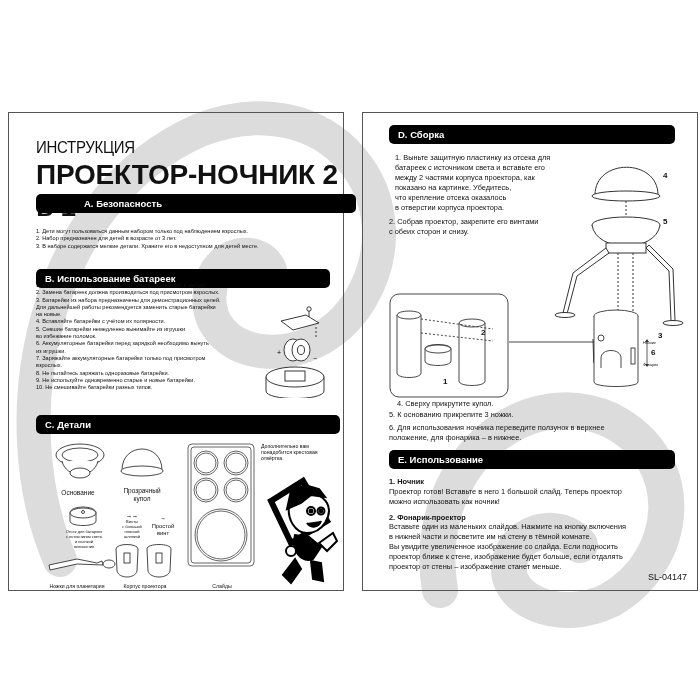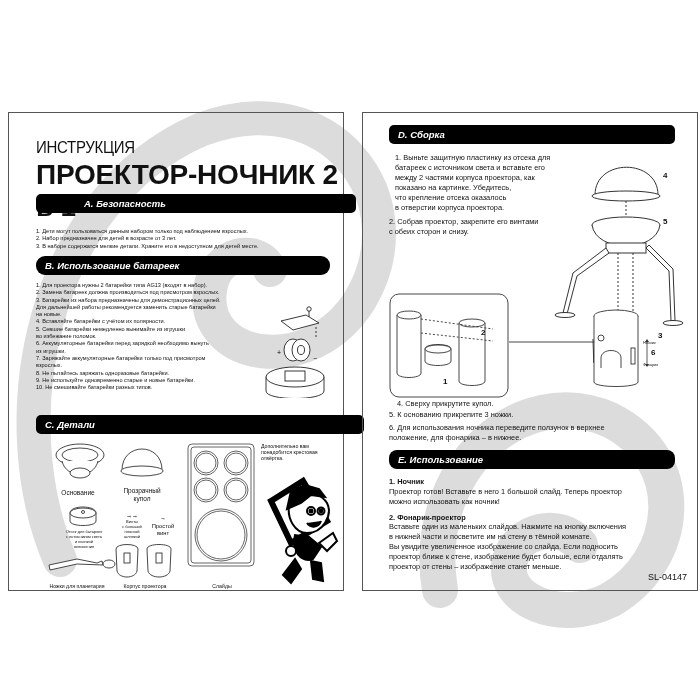--- a/index.html
+++ b/index.html
@@ -10,21 +10,21 @@
   .page {
     position: absolute; top: 112px; width: 336px; height: 479px;
     border: 1px solid #555; background: transparent;
   }
   .page-left { left: 8px; }
   .page-right { left: 362px; }
 
   .section-bar {
     position: absolute; height: 19px; background: #000; color: #fff;
     border-radius: 5px; font-weight: bold; font-size: 9.5px;
-    padding: 4px 9px; line-height: 11px; font-style: italic;
+    padding: 4px 9px; line-height: 11px;
   }
   .small-text { font-size: 5.6px; line-height: 7.3px; color: #111; }
   .med-text { font-size: 7.4px; line-height: 10px; color: #111; }
 
   .title-small { position: absolute; left: 27px; top: 24px; font-size: 15px; letter-spacing: -0.3px; transform: scaleY(1.15); transform-origin: left top; font-family: "Liberation Sans Narrow", "Liberation Sans", sans-serif; }
   .title-big { position: absolute; left: 27px; top: 46px; font-size: 28px; font-weight: bold; letter-spacing: -0.2px; }
 
   .lbl { position: absolute; font-size: 6.5px; text-align: center; line-height: 7.5px; }
   .lbl-tiny { position: absolute; font-size: 4px; text-align: center; line-height: 5px; }
   .num { position: absolute; font-size: 8px; font-weight: bold; }
@@ -45,21 +45,21 @@
   <div class="title-small">ИНСТРУКЦИЯ</div>
   <div class="title-big">ПРОЕКТОР-НОЧНИК 2 в 1</div>
 
   <div class="section-bar" style="left:27px; top:81px; width:320px;padding-left:48px;">A. Безопасность</div>
   <div class="small-text" style="position:absolute; left:27px; top:115px; width:300px;">
     <div>1. Дети могут пользоваться данным набором только под наблюдением взрослых.</div>
     <div>2. Набор предназначен для детей в возрасте от 3 лет.</div>
     <div>3. В наборе содержатся мелкие детали. Храните его в недоступном для детей месте.</div>
   </div>
 
-  <div class="section-bar" style="left:27px; top:143px; width:294px;border-radius:9px;">B. Использование батареек</div>
+  <div class="section-bar" style="left:27px; top:156px; width:294px;">B. Использование батареек</div>
   <div class="small-text" style="position:absolute; left:27px; top:169px; width:230px;">
     <div>1. Для проектора нужны 2 батарейки типа AG13 (входят в набор).</div>
     <div>2. Замена батареек должна производиться под присмотром взрослых.</div>
     <div>3. Батарейки из набора предназначены для демонстрационных целей.</div>
     <div>Для дальнейшей работы рекомендуется заменить старые батарейки</div>
     <div>на новые.</div>
     <div>4. Вставляйте батарейки с учётом их полярности.</div>
     <div>5. Севшие батарейки немедленно вынимайте из игрушки</div>
     <div>во избежание поломок.</div>
     <div>6. Аккумуляторные батарейки перед зарядкой необходимо вынуть</div>
@@ -81,21 +81,21 @@
       <ellipse cx="40" cy="47" rx="3.5" ry="4.5"></ellipse>
       <path d="M5 75 C 5 62, 63 62, 63 75 L 63 88 C 63 98, 5 98, 5 88 Z"></path>
       <ellipse cx="34" cy="74" rx="29" ry="10"></ellipse>
       <rect x="24" y="68" width="20" height="10"></rect>
       <line x1="55" y1="24" x2="55" y2="36" stroke-dasharray="2 2"></line>
     </g>
     <text x="16" y="52" font-size="7" font-family="Liberation Sans, sans-serif">+</text>
     <text x="52" y="58" font-size="7" font-family="Liberation Sans, sans-serif">−</text>
   </svg>
 
-  <div class="section-bar" style="left:27px; top:302px; width:328px;">C. Детали</div>
+  <div class="section-bar" style="left:27px; top:302px; width:304px;">C. Детали</div>
 
   <svg style="position:absolute; left:45px; top:328px;" width="52" height="45">
     <g fill="#fff" stroke="#333" stroke-width="0.9">
       <ellipse cx="26" cy="14" rx="24" ry="11"></ellipse>
       <ellipse cx="26" cy="14" rx="18" ry="7"></ellipse>
       <path d="M8 20 C 12 38, 40 38, 44 20"></path>
       <ellipse cx="26" cy="32" rx="10" ry="5"></ellipse>
     </g>
   </svg>
   <div class="lbl" style="left:34px; top:376px; width:70px;">Основание</div>
@@ -278,21 +278,21 @@
     <polygon points="1,25 5,25 3,28" fill="#333"></polygon>
   </svg>
 
   <div class="med-text" style="position:absolute; left:26px; top:286px; width:300px;margin-left:8px;">4. Сверху прикрутите купол.</div>
   <div class="med-text" style="position:absolute; left:26px; top:297px; width:300px;">5.  К основанию прикрепите 3 ножки.</div>
   <div class="med-text" style="position:absolute; left:26px; top:310px; width:300px;">
     <div>6.  Для использования ночника переведите ползунок в верхнее</div>
     <div>положение, для фонарика – в нижнее.</div>
   </div>
 
-  <div class="section-bar" style="left:26px; top:337px; width:286px;border-radius:8px;">E. Использование</div>
+  <div class="section-bar" style="left:26px; top:337px; width:286px;">E. Использование</div>
 
   <div class="med-text" style="position:absolute; left:26px; top:364px; font-weight:bold;">1. Ночник</div>
   <div class="med-text" style="position:absolute; left:26px; top:374px; width:300px;">
     <div>Проектор готов! Вставьте в него 1 большой слайд. Теперь проектор</div>
     <div>можно использовать как ночник!</div>
   </div>
 
   <div class="med-text" style="position:absolute; left:26px; top:400px; font-weight:bold;">2. Фонарик-проектор</div>
   <div class="med-text" style="position:absolute; left:26px; top:409px; width:305px;">
     <div>Вставьте один из маленьких слайдов. Нажмите на кнопку включения</div>

